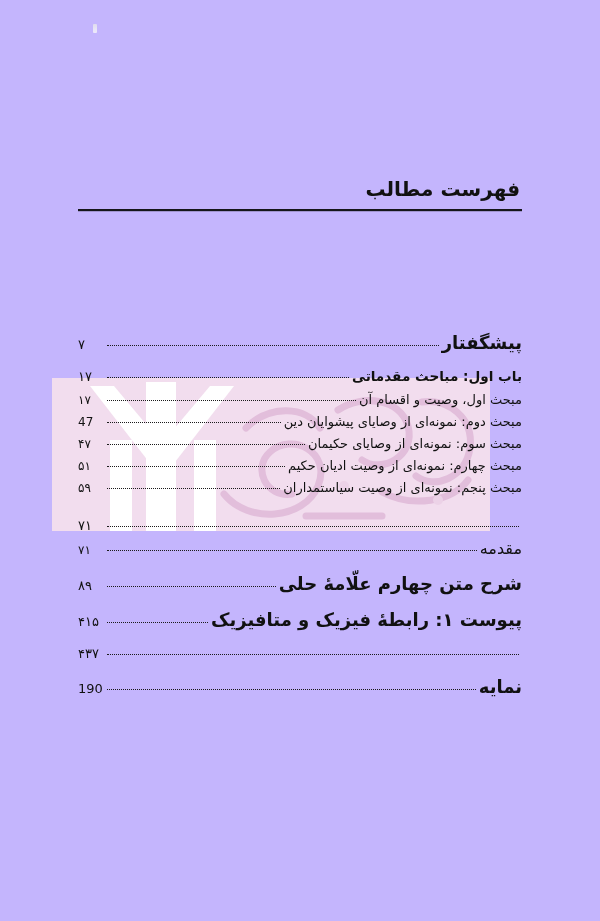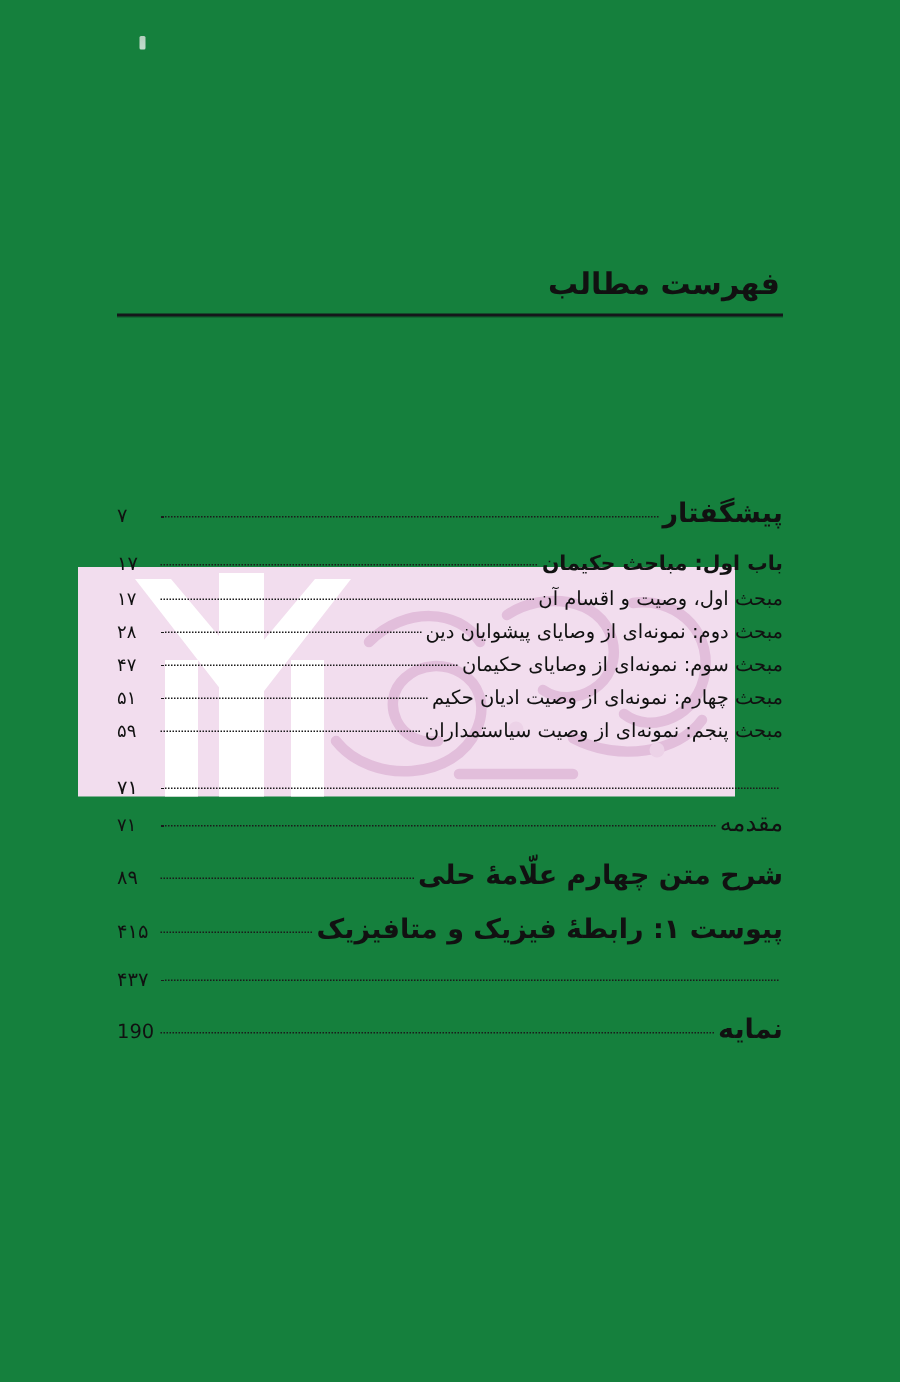--- a/index.html
+++ b/index.html
@@ -13,21 +13,21 @@
     background: #ffffff;
     font-family: "DejaVu Sans", "Liberation Sans", sans-serif;
     overflow: hidden;
     position: relative;
   }
 
   
   .page {
     position: absolute;
     inset: 0;
-    background: #15803d;
+    background: #c4b5fd;
     overflow: hidden;
   }
 
   
   .scan-speck {
     position: absolute;
     left: 93px;
     top: 24px;
     width: 4px;
     height: 9px;
@@ -195,33 +195,33 @@
     <div class="toc-title-rule"></div>
   </div>
 
   <div class="toc-list" id="toc-list">
       <div class="toc-entry lvl-section gap-none">
         <span class="label">پیشگفتار</span>
         <span class="leader"></span>
         <span class="page-num">۷</span>
       </div>
       <div class="toc-entry lvl-part gap-md">
-        <span class="label">باب اول: مباحث حکیمان</span>
+        <span class="label">باب اول: مباحث مقدماتی</span>
         <span class="leader"></span>
         <span class="page-num">۱۷</span>
       </div>
       <div class="toc-entry lvl-sub gap-sm">
         <span class="label">مبحث اول، وصیت و اقسام آن</span>
         <span class="leader"></span>
         <span class="page-num">۱۷</span>
       </div>
       <div class="toc-entry lvl-sub gap-sm">
         <span class="label">مبحث دوم: نمونه‌ای از وصایای پیشوایان دین</span>
         <span class="leader"></span>
-        <span class="page-num">۲۸</span>
+        <span class="page-num">47</span>
       </div>
       <div class="toc-entry lvl-sub gap-sm">
         <span class="label">مبحث سوم: نمونه‌ای از وصایای حکیمان</span>
         <span class="leader"></span>
         <span class="page-num">۴۷</span>
       </div>
       <div class="toc-entry lvl-sub gap-sm">
         <span class="label">مبحث چهارم: نمونه‌ای از وصیت ادیان حکیم</span>
         <span class="leader"></span>
         <span class="page-num">۵۱</span>

